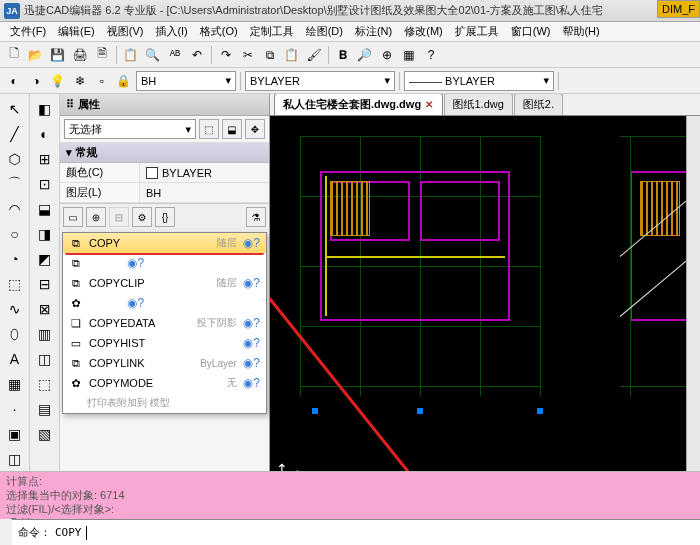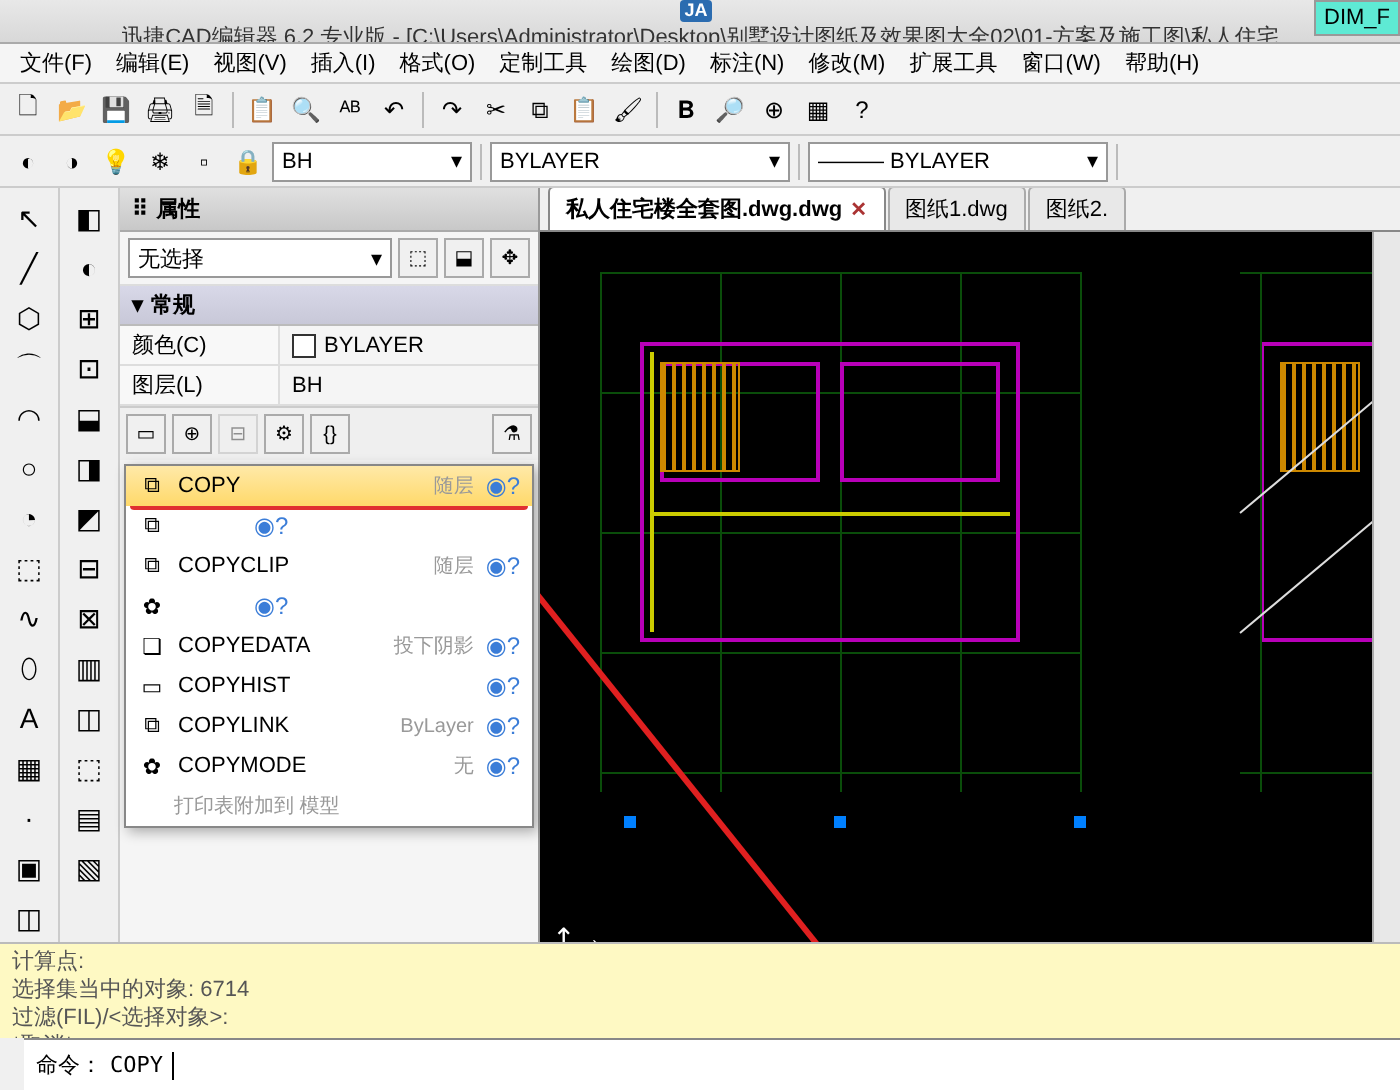--- a/index.html
+++ b/index.html
@@ -1,17 +1,17 @@
 <!DOCTYPE html>
 <html><head>
 <meta charset="utf-8">
 <style>
 * { margin: 0; padding: 0; box-sizing: border-box; font-family: "Microsoft YaHei", SimSun, Arial, sans-serif; font-size: 11px; }
 body { width: 700px; height: 545px; overflow: hidden; background: #f0f0f0; position: relative; }
-.titlebar { height: 22px; background: linear-gradient(#e8e8e8,#d8d8d8); display: flex; align-items: center; padding: 0 4px; border-bottom: 1px solid #aaa; flex-direction: column; }
+.titlebar { height: 22px; background: linear-gradient(#e8e8e8,#d8d8d8); display: flex; align-items: center; padding: 0 4px; border-bottom: 1px solid #aaa; }
 .app-icon { width: 16px; height: 16px; background: #2b6cb0; color: #fff; display: flex; align-items: center; justify-content: center; font-size: 9px; font-weight: bold; margin-right: 4px; border-radius: 2px; }
 .titlebar-text { color: #333; font-size: 11px; white-space: nowrap; overflow: hidden; }
 .menubar { height: 20px; background: #f5f5f5; display: flex; align-items: center; padding: 0 4px; border-bottom: 1px solid #ccc; }
 .menu-item { padding: 2px 6px; cursor: pointer; }
 .toolbar-row { height: 26px; background: #f0f0f0; display: flex; align-items: center; padding: 2px 4px; border-bottom: 1px solid #ccc; gap: 2px; }
 .tb-btn { width: 20px; height: 20px; border: 1px solid transparent; display: flex; align-items: center; justify-content: center; cursor: pointer; font-size: 12px; border-radius: 2px; }
 .tb-sep { width: 1px; height: 18px; background: #bbb; margin: 0 2px; }
 .tb-combo { height: 20px; border: 1px solid #999; background: #fff; padding: 0 4px; display: flex; align-items: center; font-size: 11px; }
 .tb-combo.wide { width: 150px; }
 .tb-combo.mid { width: 100px; }
@@ -49,25 +49,25 @@
 .room { position:absolute; border:2px solid #b800b8; }
 .yellow-line { position:absolute; background:#cccc00; }
 .handle { position:absolute; width:6px; height:6px; background:#0080ff; transform:translate(-50%,-50%); }
 .scroll-v { position:absolute; right:0; top:22px; bottom:36px; width:14px; background:#e8e8e8; border-left:1px solid #aaa; }
 .scroll-h-area { position:absolute; left:0; right:14px; bottom:18px; height:18px; background:#e8e8e8; border-top:1px solid #aaa; display:flex; align-items:center;}
 .model-tabs { position:absolute; left:0; right:14px; bottom:0; height:18px; background:#f0f0f0; border-top:1px solid #aaa; display:flex; align-items:center; padding-left:4px; gap:2px;}
 .mtab-btn { width:16px; height:14px; background:#fff; border:1px solid #999; display:flex; align-items:center; justify-content:center; font-size:9px; cursor:pointer;}
 .mtab { padding:1px 10px; background:#fff; border:1px solid #999; font-size:11px; cursor:pointer;}
 .mtab.active { background:#fff; font-weight:bold; }
 .cmd-area { position:absolute; left:12px; right:0; bottom:0; height:26px; background:#fff; border-top:1px solid #888; display:flex; align-items:center; padding:0 6px; font-family: SimSun, monospace; font-size:13px; gap:4px;}
-.cmd-history { position:absolute; left:0; right:0; bottom:26px; height:48px; background:#fef9c3; border-top:1px solid #bbb; padding:2px 6px; font-family: SimSun, monospace; font-size:11px; color:#555; line-height:14px; overflow:hidden;}
+.cmd-history { position:absolute; left:0; right:0; bottom:26px; height:48px; background:#f9a8d4; border-top:1px solid #bbb; padding:2px 6px; font-family: SimSun, monospace; font-size:11px; color:#555; line-height:14px; overflow:hidden;}
 .cmd-cursor { display:inline-block; width:1px; height:14px; background:#000; vertical-align:middle; animation: blink 1s steps(1) infinite;}
 @keyframes blink { 50% { opacity:0; } }
 .red-arrow { position:absolute; pointer-events:none; }
-.dim-label {position:absolute; right:0; top:0; padding:2px 4px; background:#5eead4; border:1px solid #999; font-size:11px;}
+.dim-label {position:absolute; right:0; top:0; padding:2px 4px; background:#eab308; border:1px solid #999; font-size:11px;}
 </style>
 </head>
 <body>
 
 <div class="titlebar">
   <div class="app-icon">JA</div>
   <div class="titlebar-text">迅捷CAD编辑器 6.2 专业版  -  [C:\Users\Administrator\Desktop\别墅设计图纸及效果图大全02\01-方案及施工图\私人住宅</div>
 </div>
 
 <div class="menubar" id="menubar">

